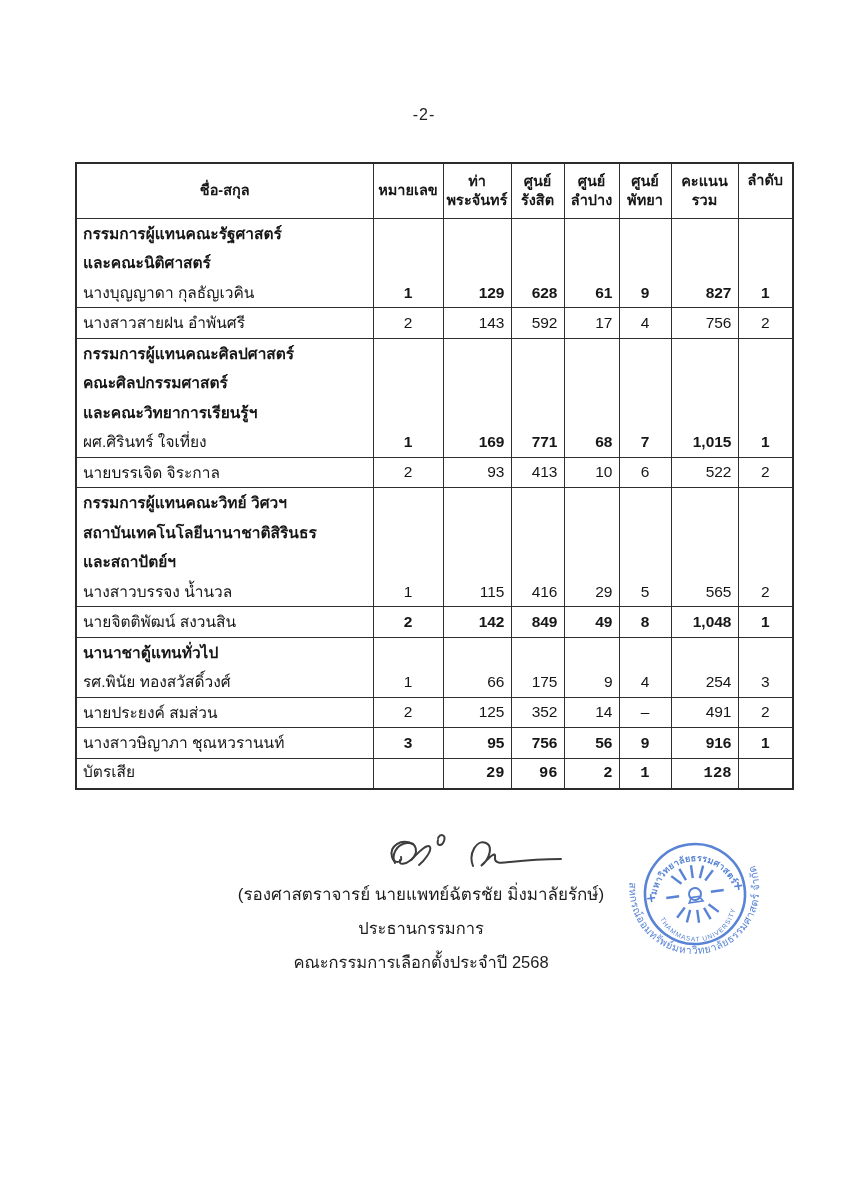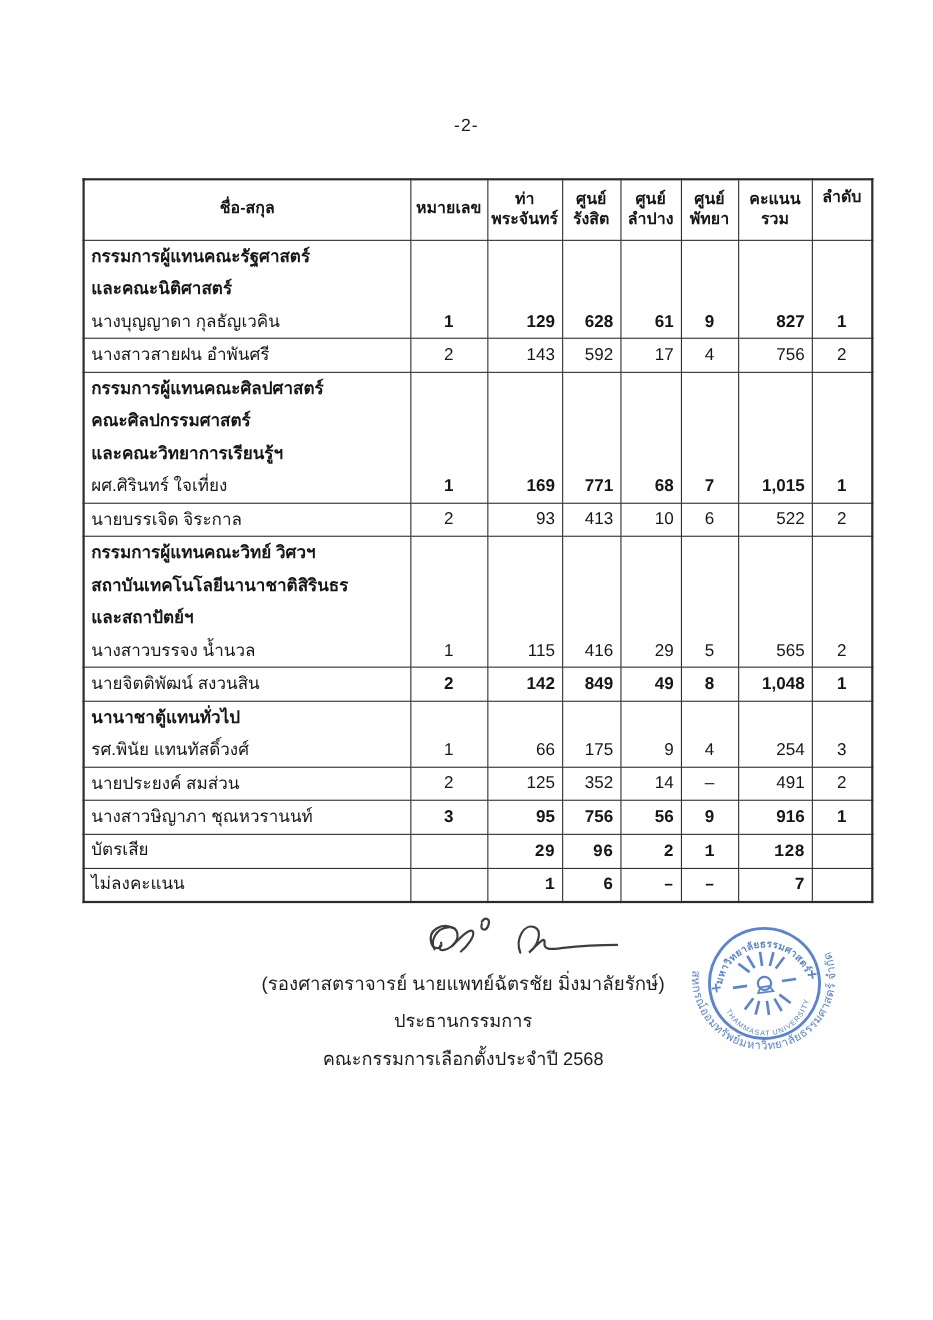--- a/index.html
+++ b/index.html
@@ -179,21 +179,21 @@
         <td class="num al-right">142</td>
         <td class="num al-right">849</td>
         <td class="num al-right">49</td>
         <td class="num al-center">8</td>
         <td class="num al-right">1,048</td>
         <td class="num al-center">1</td>
       </tr>
       <tr class="row-group">
         <td class="cell-name">
           <div class="ghead">นานาชาตู้แทนทั่วไป</div>
-          <div class="cname">รศ.พินัย  แทนทัสดิ์วงศ์</div>
+          <div class="cname">รศ.พินัย  ทองสวัสดิ์วงศ์</div>
         </td>
         <td class="num al-center vbottom">1</td>
         <td class="num al-right vbottom">66</td>
         <td class="num al-right vbottom">175</td>
         <td class="num al-right vbottom">9</td>
         <td class="num al-center vbottom">4</td>
         <td class="num al-right vbottom">254</td>
         <td class="num al-center vbottom">3</td>
       </tr>
       <tr class="row-plain">
@@ -223,32 +223,20 @@
       <tr class="row-summary bold">
         <td class="cell-name">
           <div class="cname">บัตรเสีย</div>
         </td>
         <td class="num al-center"></td>
         <td class="num al-right">29</td>
         <td class="num al-right">96</td>
         <td class="num al-right">2</td>
         <td class="num al-center">1</td>
         <td class="num al-right">128</td>
-        <td class="num al-center"></td>
-      </tr>
-      <tr class="row-summary bold">
-        <td class="cell-name">
-          <div class="cname">ไม่ลงคะแนน</div>
-        </td>
-        <td class="num al-center"></td>
-        <td class="num al-right">1</td>
-        <td class="num al-right">6</td>
-        <td class="num al-right">–</td>
-        <td class="num al-center">–</td>
-        <td class="num al-right">7</td>
         <td class="num al-center"></td>
       </tr>
     </tbody>
 </table>
 
 <svg class="signature-svg" width="190" height="52" viewBox="0 0 190 52">
   <g fill="none" stroke="#3d3d3d" stroke-width="2" stroke-linecap="round">
     <path d="M30 14 C18 8 6 16 9 27 C11 34 20 33 18 27"></path>
     <path d="M12 33 C8 26 13 14 24 13 C34 12 36 23 28 30 C23 34 15 36 17 30"></path>
     <path d="M28 30 C35 23 44 13 47 17 C49 21 41 31 36 35"></path>

